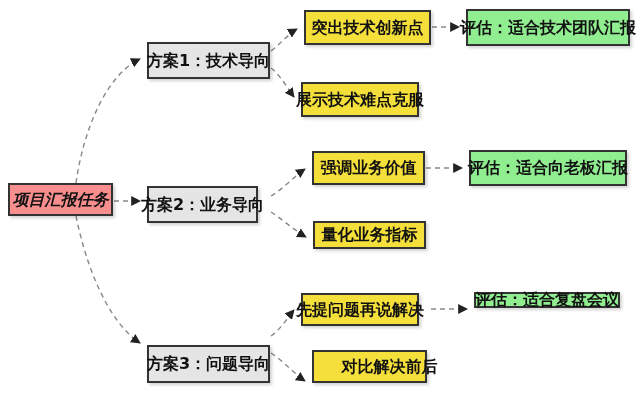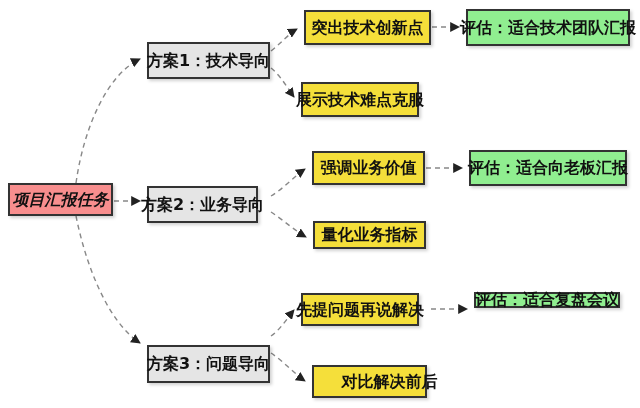--- a/index.html
+++ b/index.html
@@ -22,21 +22,21 @@
 
   #n-root {left:8px;  top:183px;width:105px;height:33px;}
   #n-plan1{left:147px;top:42px; width:123px;height:37px;}
   #n-plan2{left:147px;top:186px;width:111px;height:37px;}
   #n-plan3{left:147px;top:326px;width:123px;height:38px;margin-top:19px;}
   #n-p1a  {left:304px;top:10px; width:127px;height:35px;}
   #n-p1b  {left:301px;top:82px; width:118px;height:35px;}
   #n-p2a  {left:312px;top:151px;width:113px;height:34px;}
   #n-p2b  {left:313px;top:221px;width:113px;height:28px;}
   #n-p3a  {left:301px;top:293px;width:118px;height:33px;}
-  #n-p3b  {left:312px;top:365px;width:115px;height:33px;padding-left:40px;}
+  #n-p3b  {left:312px;top:350px;width:115px;height:33px;padding-left:40px;}
   #n-e1   {left:466px;top:9px;  width:164px;height:37px;}
   #n-e2   {left:469px;top:150px;width:158px;height:36px;}
   #n-e3   {left:474px;top:292px;width:146px;height:16px;}
 </style>
 </head>
 <body>
 
 <div class="canvas">
 
   <svg class="edges" width="640" height="408" viewBox="0 0 640 408" xmlns="http://www.w3.org/2000/svg">

